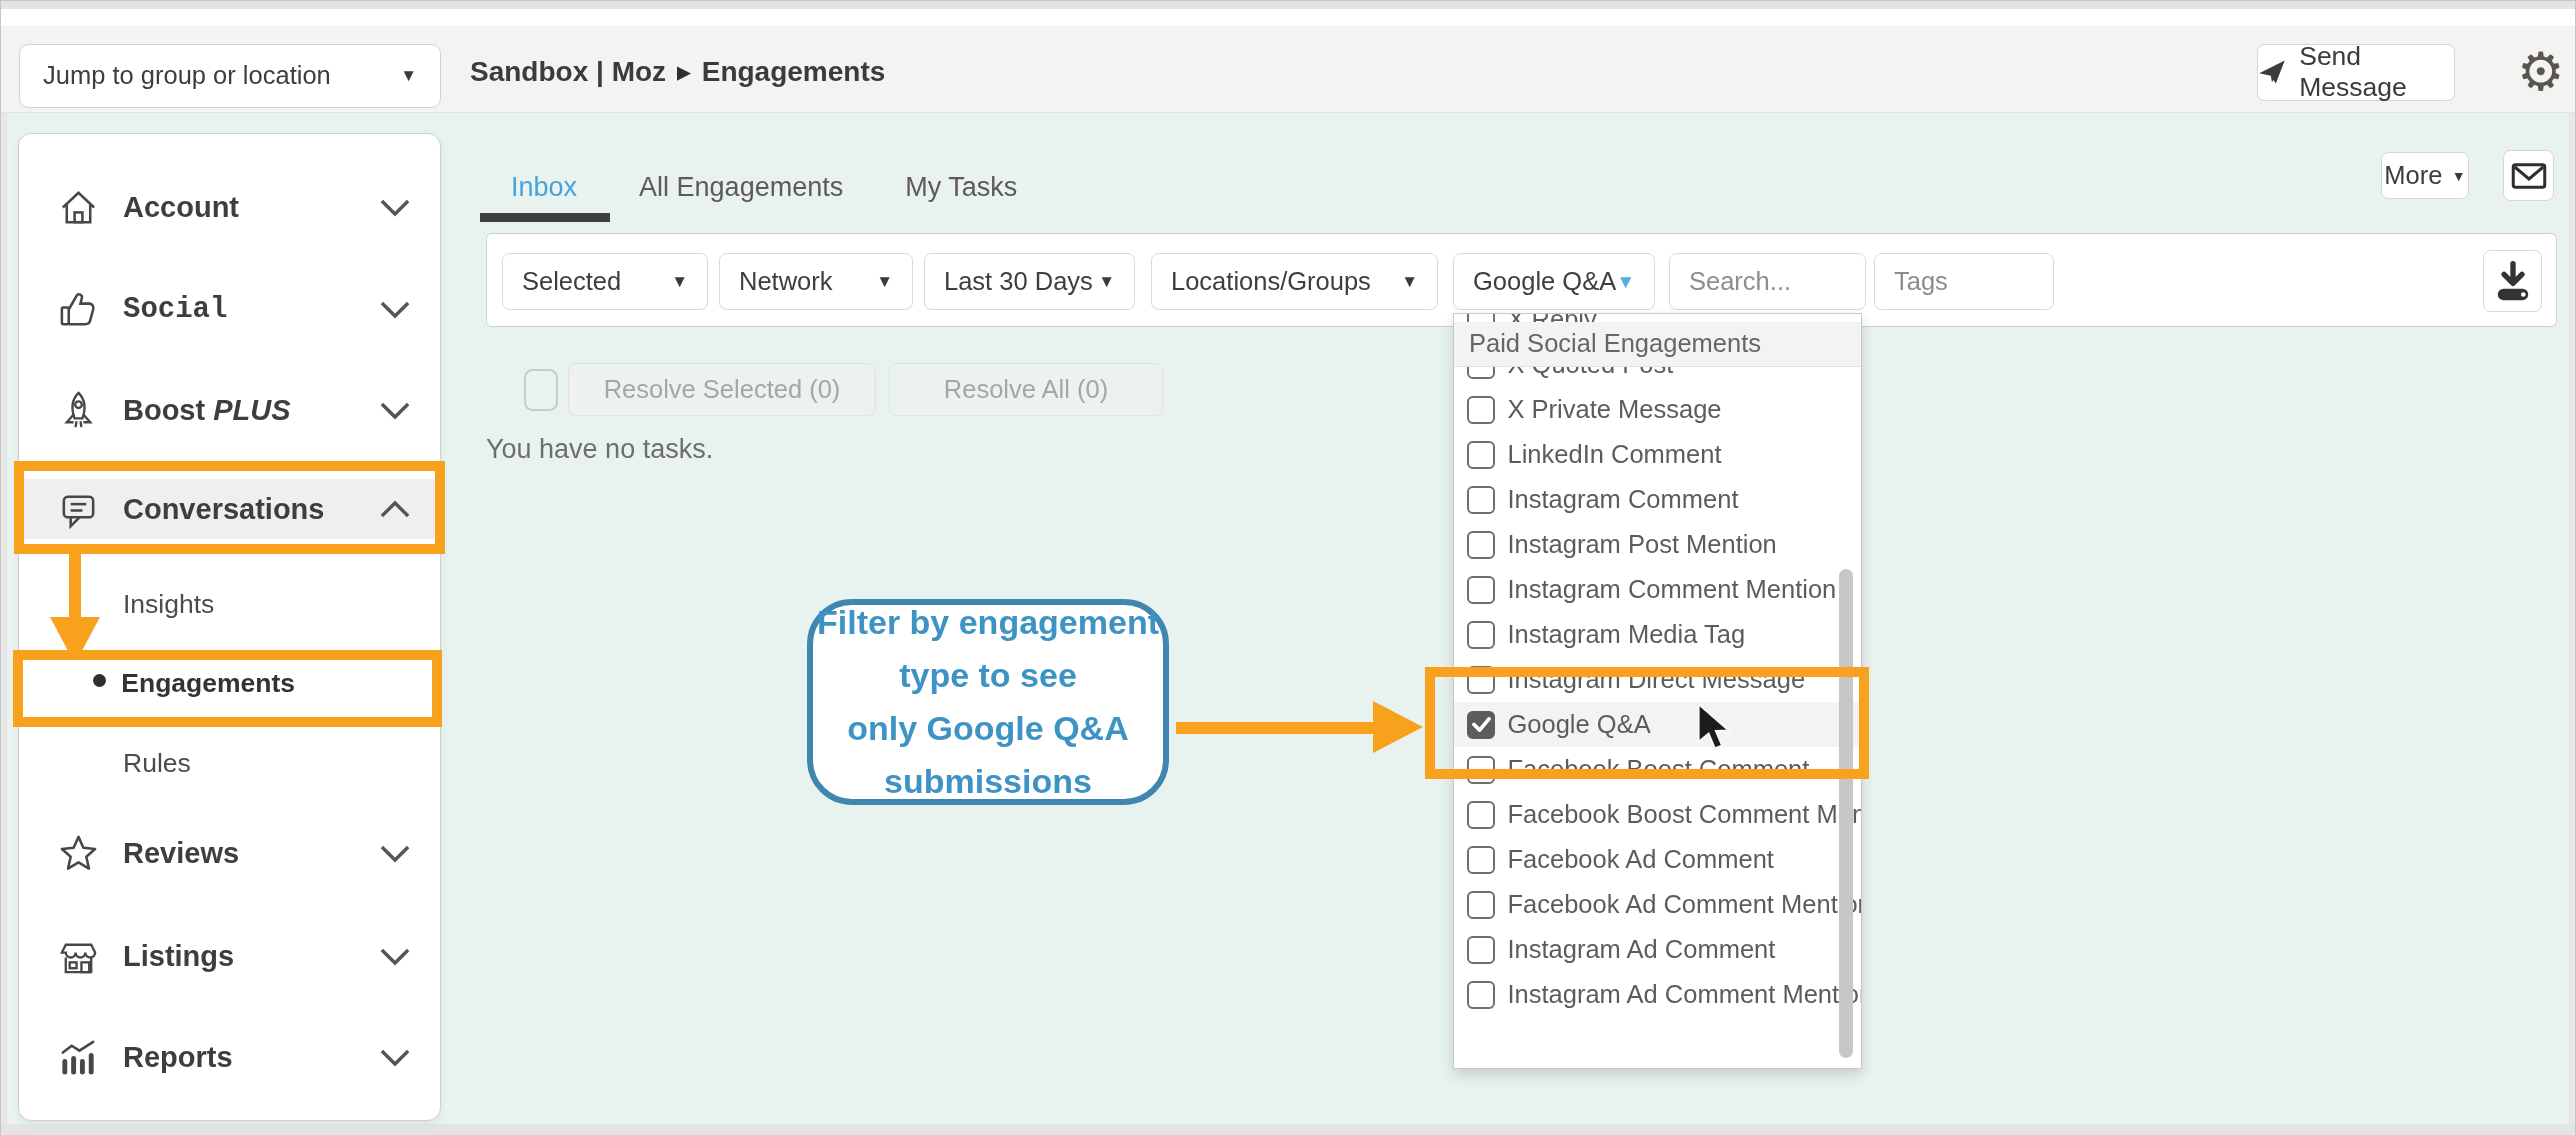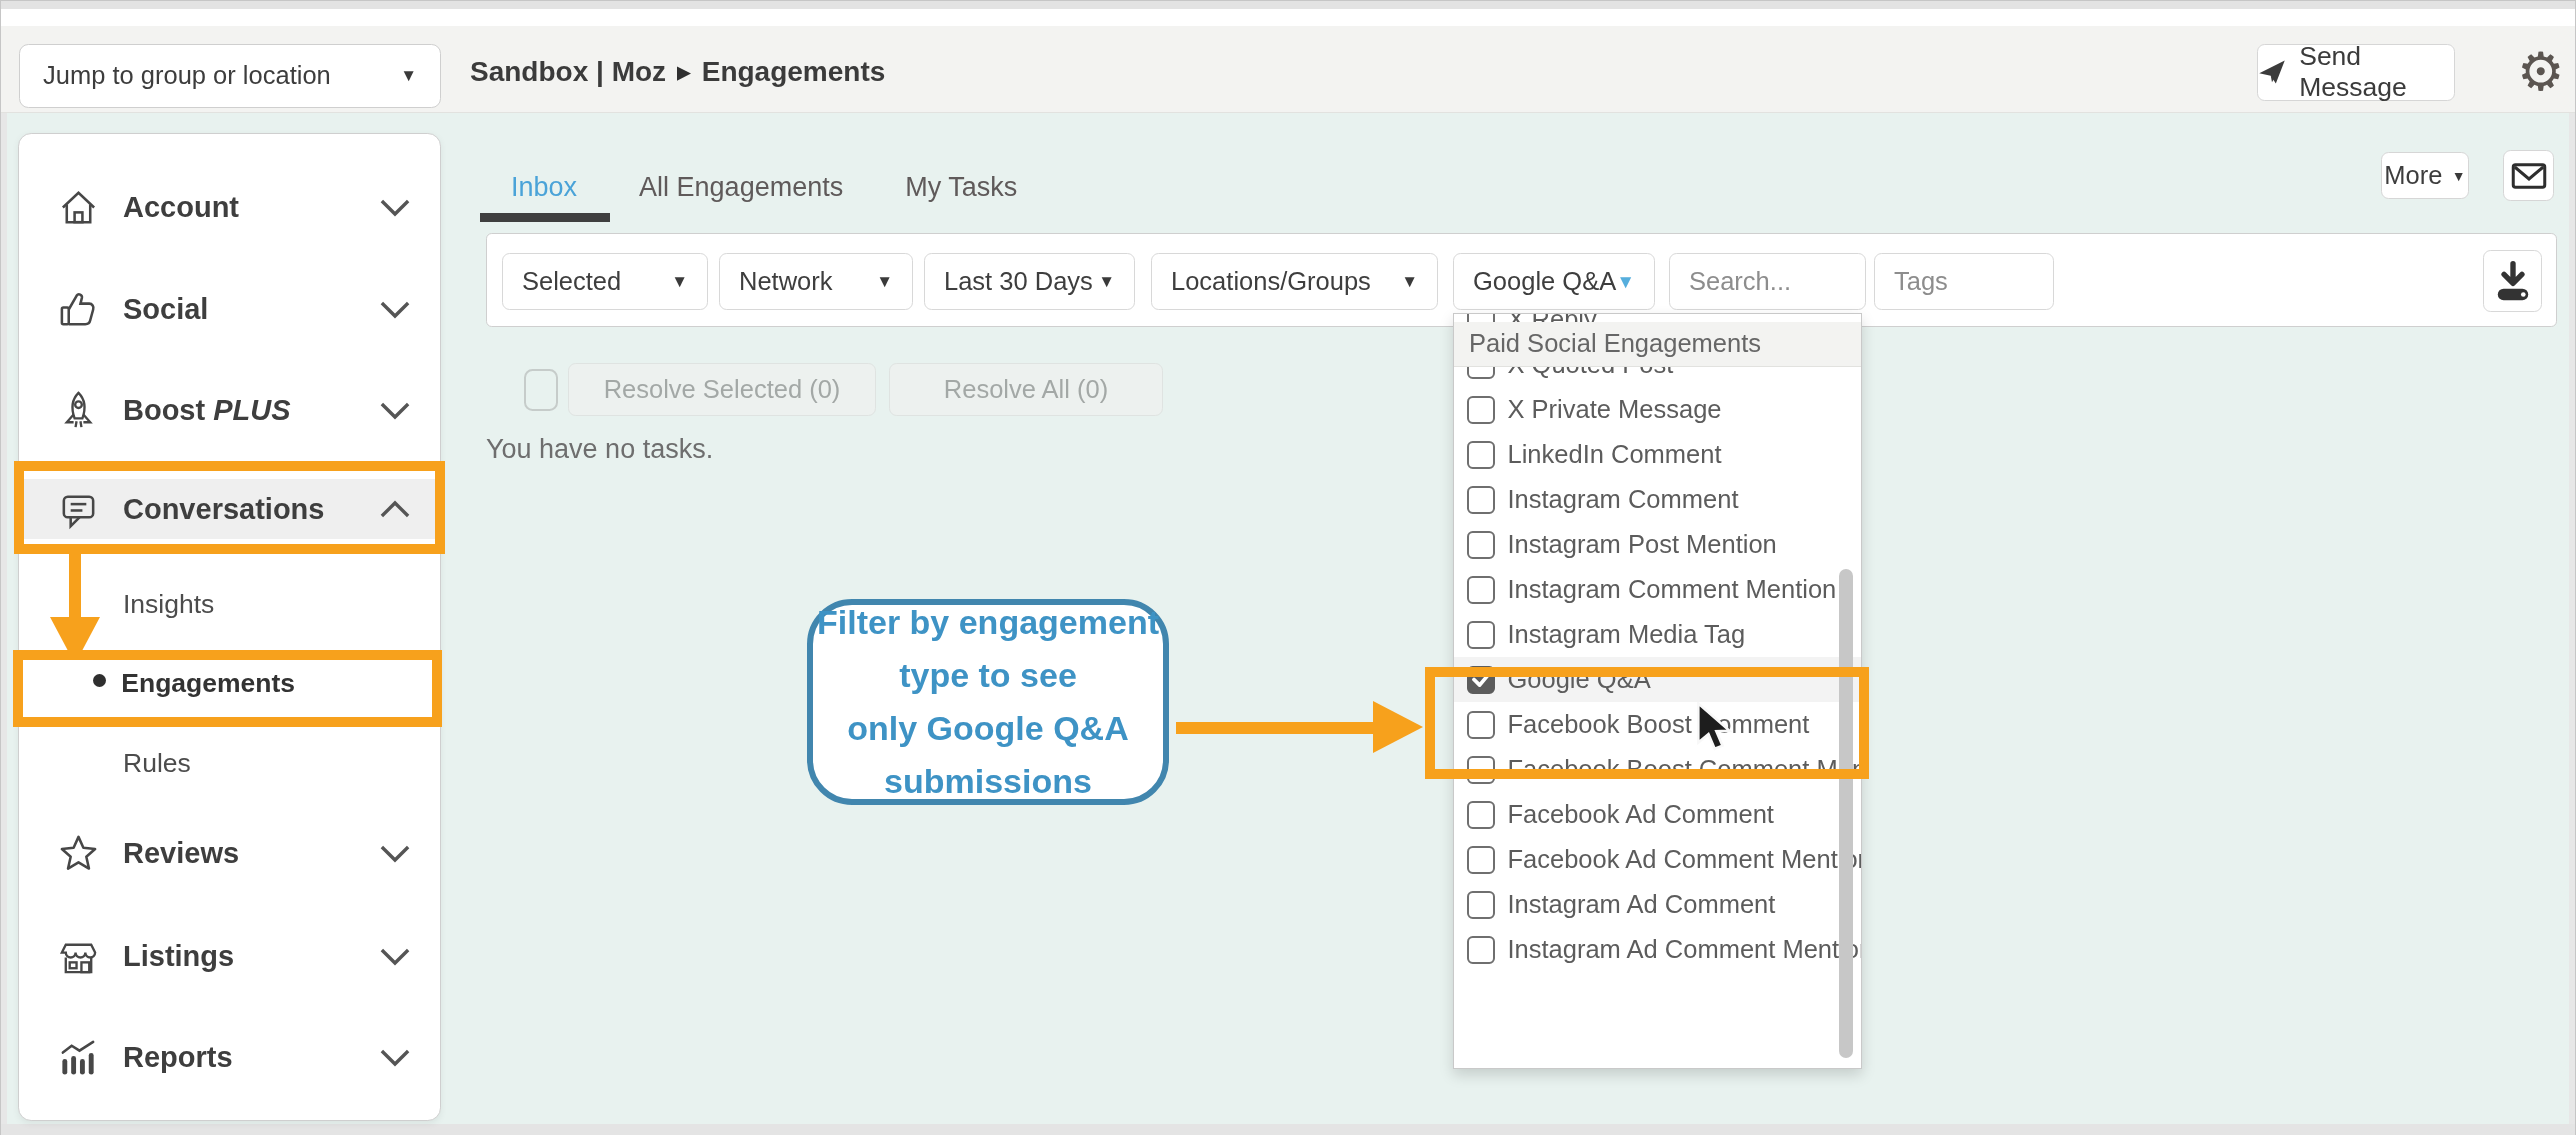--- a/index.html
+++ b/index.html
@@ -148,21 +148,21 @@
         <polyline points="6,22 22,7 38,22"></polyline>
           <path d="M10,19 V37 H34 V19"></path>
           <rect x="18" y="27" width="8" height="10"></rect>
       </svg>
       <span class="nav-label">Account</span>
       <svg class="nav-chev" viewBox="0 0 32 20" fill="none" stroke="#555" stroke-width="3.6">
           <polyline points="2,3 16,17 30,3"></polyline>
         </svg>
     </div>
 
-    <div class="nav-row" style="top:145px;">
+    <div class="nav-row" style="top:145px;font-family:Liberation Mono, monospace;">
       <svg class="nav-icon" viewBox="0 0 44 44" fill="none" stroke="#474747" stroke-width="2.6">
         <rect x="5" y="20" width="7" height="17" rx="1.5"></rect>
         <path d="M12,22 L20,8 C22,5 26,7 25.5,10 L24,16 H33 C36,16 38,19 37,22 L34,33 C33.5,35.5 31.5,37 29,37 H12"></path>
       </svg>
       <span class="nav-label">Social</span>
       <svg class="nav-chev" viewBox="0 0 32 20" fill="none" stroke="#555" stroke-width="3.6">
           <polyline points="2,3 16,17 30,3"></polyline>
         </svg>
     </div>
 
@@ -323,20 +323,24 @@
           <span class="dd-check"></span>
           <span>Instagram Post Mention</span>
         </div>
       <div class="dd-row">
           <span class="dd-check"></span>
           <span>Instagram Comment Mention</span>
         </div>
       <div class="dd-row">
           <span class="dd-check"></span>
           <span>Instagram Media Tag</span>
+        </div>
+      <div class="dd-row">
+          <span class="dd-check"></span>
+          <span>Instagram Direct Message</span>
         </div>
       <div class="dd-row selected">
         <span class="dd-check checked">
           <svg width="19" height="15" viewBox="0 0 20 16">
               <polyline points="2,8 8,14 18,2" fill="none" stroke="#fff" stroke-width="4" stroke-linecap="round" stroke-linejoin="round"></polyline>
             </svg>
         </span>
         <span>Google Q&amp;A</span>
       </div>
       <div class="dd-row header">

